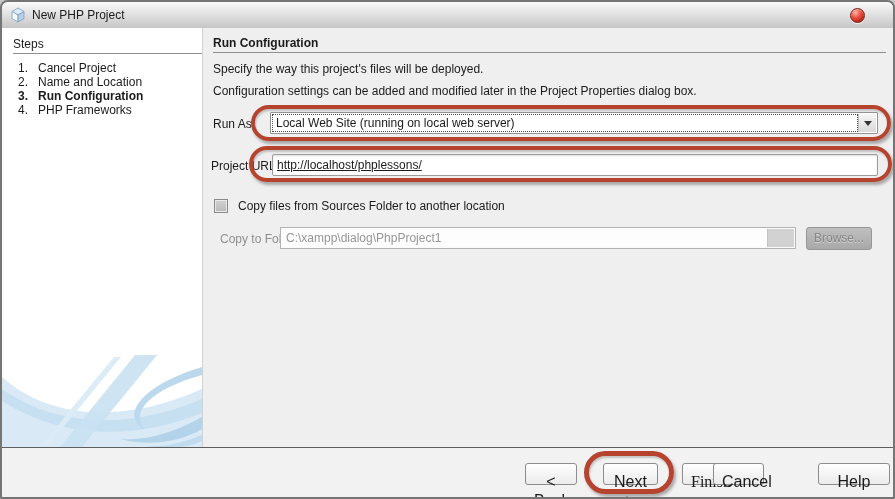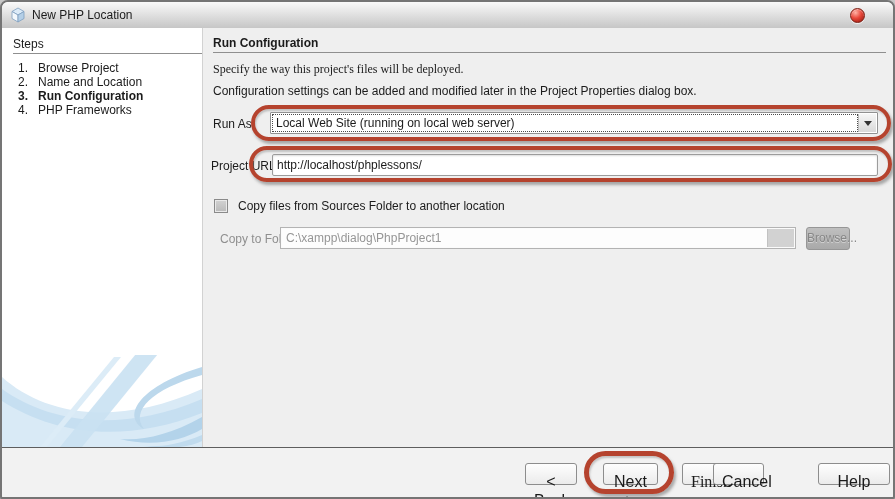--- a/index.html
+++ b/index.html
@@ -52,21 +52,21 @@
   .step-label{ position: absolute; left: 36px; white-space: nowrap; }
   .step-item.current { font-weight: bold; }
   .swoosh { position: absolute; left: 0; bottom: 0; }
   
   .main-panel {
     position: absolute; left: 201px; top: 26px; right: 0; height: 419px;
     background: #efefef; overflow: hidden;
   }
   .main-heading { position: absolute; left: 10px; top: 8px; font-weight: bold; }
   .main-underline { position: absolute; left: 10px; right: 7px; top: 24px; border-top: 1px solid #8f8f8f; }
-  .desc1 { position: absolute; left: 10px; top: 34px; font-family: Liberation Serif, serif; }
+  .desc1 { position: absolute; left: 10px; top: 34px; }
   .desc2 { position: absolute; left: 10px; top: 56px; }
   .runas-label { position: absolute; left: 10px; top: 89px; }
   .combo {
     position: absolute; left: 67px; top: 84px; width: 608px; height: 22px;
     background: #ffffff; border: 1px solid #929292; border-radius: 1px;
     box-sizing: border-box;
   }
   .combo-text {
     position: absolute; left: 2px; top: 2px; right: 20px; bottom: 2px;
     outline: 1px dotted #4a4a4a; line-height: 16px; padding-left: 3px;
@@ -77,21 +77,21 @@
     background: linear-gradient(#f6f6f6, #d9d9d9);
     border-left: 1px solid #bdbdbd; display: flex; align-items: center; justify-content: center;
   }
   .tri-down { width: 0; height: 0; border-left: 4px solid transparent; border-right: 4px solid transparent; border-top: 5px solid #333; }
   .url-label { position: absolute; left: 8px; top: 131px; }
   .url-field {
     position: absolute; left: 69px; top: 126px; width: 606px; height: 22px;
     background: #ffffff; border: 1px solid #9c9c9c; border-radius: 2px;
     box-sizing: border-box; line-height: 20px; padding-left: 4px;
     box-shadow: inset 0 1px 2px rgba(0,0,0,.14);
-    white-space: nowrap; overflow: hidden;
+    white-space: nowrap; overflow: hidden; text-decoration: underline;
   }
   .chk-box {
     position: absolute; left: 11px; top: 171px; width: 12px; height: 12px;
     border: 1px solid #8a8a8a; background: linear-gradient(#d2d2d2, #b9b9b9);
     box-shadow: inset 0 0 0 1px #e9e9e9;
   }
   .chk-label { position: absolute; left: 35px; top: 171px; }
   .folder-label { position: absolute; left: 17px; top: 204px; color: #8f8f8f; }
   .combo-disabled {
     position: absolute; left: 77px; top: 199px; width: 516px; height: 22px;
@@ -100,21 +100,21 @@
   .combo-disabled-text {
     position: absolute; left: 1px; top: 1px; right: 28px; bottom: 1px;
     background: #fdfdfd; color: #969696; line-height: 18px; padding-left: 4px;
     white-space: nowrap; overflow: hidden;
   }
   .combo-disabled-arrow {
     position: absolute; right: 1px; top: 1px; bottom: 1px; width: 26px;
     background: #d2d2d2; border-left: 1px solid #c2c2c2;
   }
   .browse-btn {
-    position: absolute; left: 603px; top: 199px; width: 44px; height: 23px;
+    position: absolute; left: 603px; top: 199px; width: 66px; height: 23px;
     background: linear-gradient(#bfbfbf, #a9a9a9);
     border: 1px solid #969696; border-radius: 3px; box-sizing: border-box;
     color: #878787; text-align: center; line-height: 20px;
     text-shadow: 0 1px 0 rgba(255,255,255,.45);
   }
   
   .footer {
     position: absolute; left: 0; right: 0; bottom: 0; height: 49px;
     background: #f2f2f2; border-top: 1px solid #5e5e5e;
   }
@@ -145,31 +145,31 @@
 <body>
 
 <div class="window">
 
   <div class="titlebar">
     <svg class="app-icon" viewBox="0 0 16 16">
       <polygon points="8,1 14,4.5 8,8 2,4.5" fill="#dcebf8" stroke="#7d9ebf" stroke-width="0.8"></polygon>
       <polygon points="2,4.5 8,8 8,15 2,11.5" fill="#f3f8fc" stroke="#7d9ebf" stroke-width="0.8"></polygon>
       <polygon points="14,4.5 8,8 8,15 14,11.5" fill="#b4cfe7" stroke="#7d9ebf" stroke-width="0.8"></polygon>
     </svg>
-    <span class="title-text">New PHP Location</span>
+    <span class="title-text">New PHP Project</span>
     <div class="close-orb"></div>
   </div>
 
   <div class="steps-panel">
     <div class="steps-heading">Steps</div>
     <div class="steps-underline"></div>
 
     <div class="step-item" style="top:33px">
       <span class="step-num">1.</span>
-      <span class="step-label">Browse Project</span>
+      <span class="step-label">Cancel Project</span>
     </div>
     <div class="step-item" style="top:47px">
       <span class="step-num">2.</span>
       <span class="step-label">Name and Location</span>
     </div>
     <div class="step-item current" style="top:61px">
       <span class="step-num">3.</span>
       <span class="step-label">Run Configuration</span>
     </div>
     <div class="step-item" style="top:75px">

